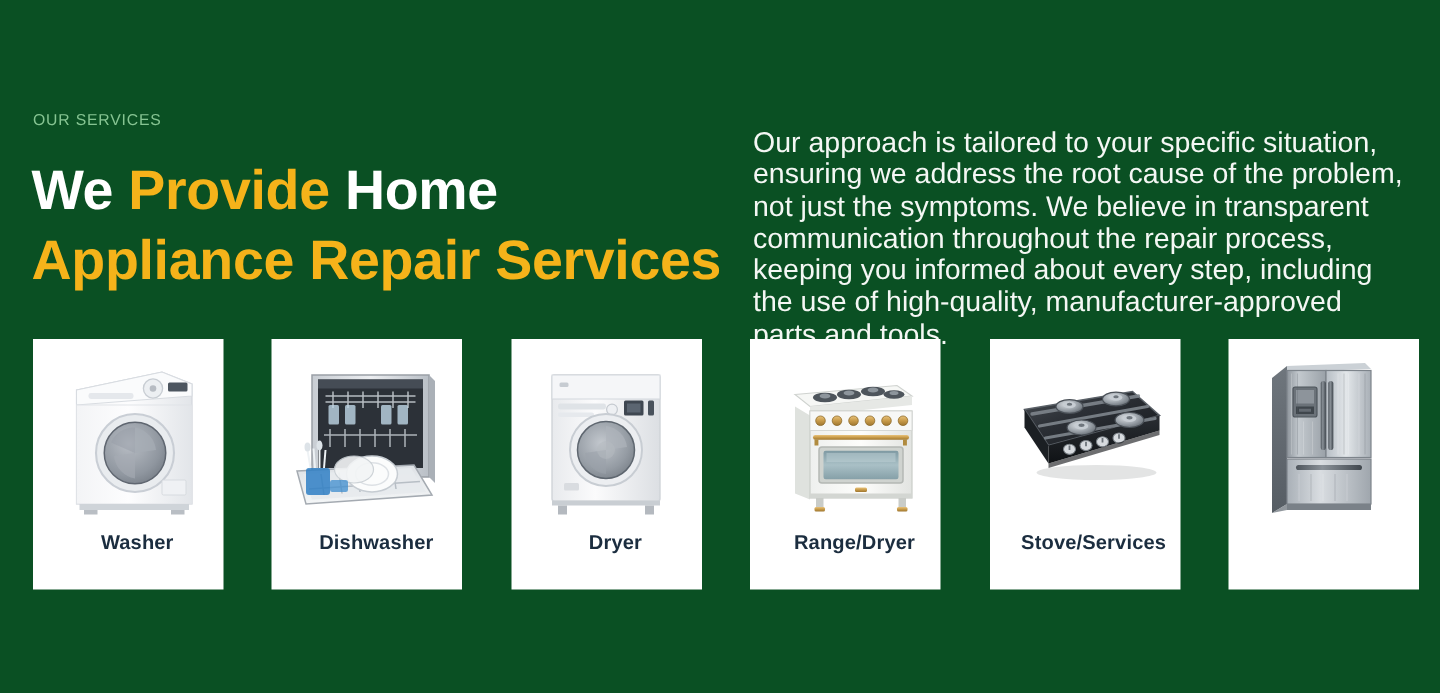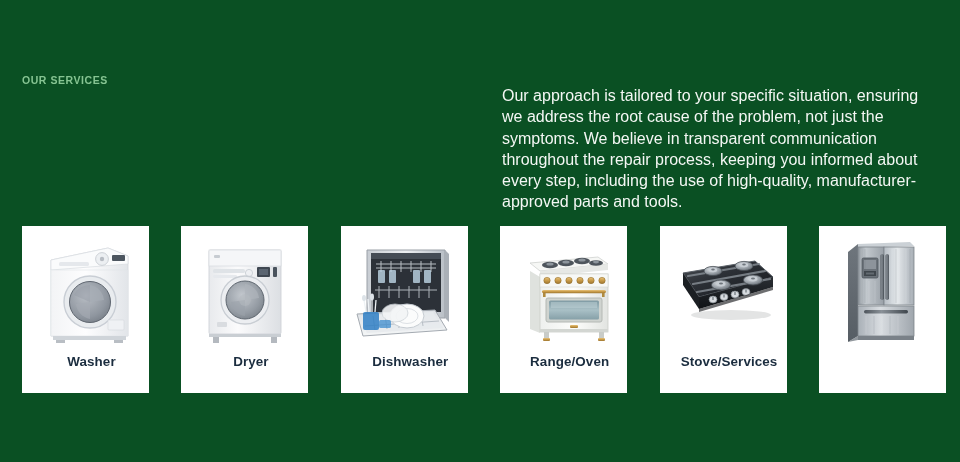--- a/index.html
+++ b/index.html
@@ -15,41 +15,41 @@
 
   
   .hero {
     position: absolute;
     left: 0; top: 0; width: 960px; height: 212px;
   }
   .eyebrow {
     position: absolute;
     left: 22px; top: 74px;
     font-size: 10.5px;
-    font-weight: 700;
+    font-weight: 400;
     letter-spacing: 0.55px;
     color: #86c492;
   }
   .headline {
     position: absolute;
     left: 21px; top: 103px;
     width: 470px;
     font-size: 37px;
     line-height: 47px;
     font-weight: 700;
     letter-spacing: -0.2px;
     color: #ffffff;
   }
   .headline .accent { color: #f5b31a; }
 
   .intro {
     position: absolute;
     left: 502px; top: 85px;
     width: 438px;
-    font-size: 16px;
+    font-size: 19px;
     line-height: 21.3px;
     color: #f4f7f4;
   }
 
   
   .cards {
     position: absolute;
     left: 22px; top: 226px;
     width: 916px; height: 167px;
     display: flex;
@@ -83,20 +83,24 @@
     letter-spacing: 0.1px;
   }
 </style>
 </head>
 <body>
 
 <div class="hero">
 
   <div class="eyebrow">OUR SERVICES</div>
 
+  <h1 class="headline">
+    <span>We </span><span class="accent">Provide</span><span> Home</span><br>
+    <span class="accent">Appliance Repair Services</span>
+  </h1>
 
   <p class="intro">Our approach is tailored to your specific situation, ensuring we address the root cause of the problem, not just the symptoms. We believe in transparent communication throughout the repair process, keeping you informed about every step, including the use of high-quality, manufacturer-approved parts and tools.</p>
 </div>
 
 <div class="cards">
 
   <div class="card">
     <div class="card-art">
       <svg width="92" height="104" viewBox="0 0 92 104">
         <defs>
@@ -124,20 +128,101 @@
         <path d="M50 45 A17 17 0 0 1 64 60 L50 62 Z" fill="#a6acb4" opacity=".75"></path>
         <path d="M50 79 A17 17 0 0 1 36 64 L50 62 Z" fill="#a6acb4" opacity=".6"></path>
         <path d="M34 55 A17 17 0 0 1 50 45 L50 62 Z" fill="#979ea7" opacity=".5"></path>
         <rect x="68" y="80" width="16" height="10" rx="1" fill="#eff1f4" stroke="#d5d9de" stroke-width=".6"></rect>
         <rect x="13" y="96" width="73" height="4" fill="#cfd4d9"></rect>
         <rect x="16" y="100" width="9" height="3" fill="#b9bec4"></rect>
         <rect x="74" y="100" width="9" height="3" fill="#b9bec4"></rect>
       </svg>
     </div>
     <div class="card-label">Washer</div>
+  </div>
+
+  <div class="card">
+    <div class="card-art">
+      <svg width="110" height="100" viewBox="0 0 110 100">
+        <defs>
+          <linearGradient id="dwCab" x1="0" y1="0" x2="1" y2="0">
+            <stop offset="0" stop-color="#c8cdd3"></stop>
+              <stop offset=".5" stop-color="#eceef1"></stop>
+            <stop offset="1" stop-color="#b9bfc6"></stop>
+          </linearGradient>
+          <linearGradient id="dwDoor" x1="0" y1="0" x2="0" y2="1">
+            <stop offset="0" stop-color="#dde1e5"></stop>
+              <stop offset="1" stop-color="#f4f6f7"></stop>
+          </linearGradient>
+        </defs>
+
+        <path d="M18 8 L96 8 L96 76 L18 76 Z" fill="url(#dwCab)" stroke="#9aa0a7" stroke-width="1"></path>
+        <path d="M22 11 L92 11 L92 70 L22 70 Z" fill="#2c3138"></path>
+        <path d="M22 11 L92 11 L92 17 L22 17 Z" fill="#454c55"></path>
+
+        <g stroke="#cfd5da" stroke-width="1" fill="none" opacity=".85">
+          <line x1="27" y1="22" x2="87" y2="22"></line>
+            <line x1="27" y1="26" x2="87" y2="26"></line>
+          <line x1="32" y1="19" x2="32" y2="30"></line>
+            <line x1="42" y1="19" x2="42" y2="30"></line>
+          <line x1="52" y1="19" x2="52" y2="30"></line>
+            <line x1="62" y1="19" x2="62" y2="30"></line>
+          <line x1="72" y1="19" x2="72" y2="30"></line>
+            <line x1="82" y1="19" x2="82" y2="30"></line>
+        </g>
+
+        <g fill="#bfd6e6" opacity=".8">
+          <rect x="29" y="28" width="7" height="13" rx="1"></rect>
+          <rect x="40" y="28" width="7" height="13" rx="1"></rect>
+          <rect x="64" y="28" width="7" height="13" rx="1"></rect>
+          <rect x="75" y="28" width="7" height="13" rx="1"></rect>
+        </g>
+
+        <g stroke="#cdd3d8" stroke-width="1" fill="none" opacity=".8">
+          <line x1="26" y1="48" x2="88" y2="48"></line>
+          <line x1="30" y1="44" x2="30" y2="56"></line>
+            <line x1="40" y1="44" x2="40" y2="56"></line>
+          <line x1="50" y1="44" x2="50" y2="56"></line>
+            <line x1="60" y1="44" x2="60" y2="56"></line>
+          <line x1="70" y1="44" x2="70" y2="56"></line>
+            <line x1="80" y1="44" x2="80" y2="56"></line>
+        </g>
+
+        <path d="M8 72 L86 68 L98 88 L14 94 Z" fill="url(#dwDoor)" stroke="#a4aab1" stroke-width="1"></path>
+        <path d="M12 74 L84 70 L94 86 L18 91 Z" fill="#e7eaed" opacity=".9"></path>
+
+        <g stroke="#b7bec5" stroke-width="1" fill="none">
+          <line x1="16" y1="84" x2="90" y2="79"></line>
+          <line x1="24" y1="74" x2="26" y2="88"></line>
+            <line x1="36" y1="73" x2="38" y2="87"></line>
+          <line x1="48" y1="72" x2="50" y2="86"></line>
+            <line x1="60" y1="71" x2="62" y2="85"></line>
+          <line x1="72" y1="70" x2="74" y2="84"></line>
+        </g>
+
+        <ellipse cx="58" cy="74" rx="17" ry="12" fill="#fbfcfc" stroke="#c6ccd2" stroke-width="1"></ellipse>
+        <ellipse cx="58" cy="74" rx="11" ry="7.5" fill="none" stroke="#dde1e5" stroke-width="1"></ellipse>
+        <ellipse cx="46" cy="71" rx="13" ry="9" fill="#f3f5f6" stroke="#c9cfd4" stroke-width=".8" opacity=".9"></ellipse>
+
+        <rect x="14" y="70" width="16" height="18" rx="2" fill="#2f7fc4" opacity=".85"></rect>
+        <g stroke="#eef2f5" stroke-width="1.3">
+          <line x1="17" y1="70" x2="15" y2="58"></line>
+            <line x1="20" y1="70" x2="19" y2="57"></line>
+          <line x1="23" y1="70" x2="23" y2="56"></line>
+            <line x1="26" y1="70" x2="27" y2="58"></line>
+        </g>
+        <ellipse cx="15" cy="56" rx="2" ry="3" fill="#dde3e8"></ellipse>
+        <ellipse cx="23" cy="55" rx="2" ry="3.4" fill="#dde3e8"></ellipse>
+
+        <rect x="30" y="78" width="12" height="8" rx="1.5" fill="#3d8ccd" opacity=".75"></rect>
+
+        <path d="M96 8 L100 12 L100 80 L96 76 Z" fill="#aab0b7"></path>
+      </svg>
+    </div>
+    <div class="card-label">Dishwasher</div>
   </div>
 
   <div class="card">
     <div class="card-art">
       <svg width="84" height="104" viewBox="0 0 84 104">
         <defs>
           <linearGradient id="dBody" x1="0" y1="0" x2="1" y2="0">
             <stop offset="0" stop-color="#e8eaed"></stop>
               <stop offset=".4" stop-color="#fbfbfc"></stop>
             <stop offset="1" stop-color="#dcdfe3"></stop>
@@ -167,101 +252,20 @@
         <rect x="6" y="94" width="72" height="3" fill="#c9ced3"></rect>
         <rect x="10" y="97" width="6" height="6" fill="#b4b9bf"></rect>
         <rect x="68" y="97" width="6" height="6" fill="#b4b9bf"></rect>
       </svg>
     </div>
     <div class="card-label">Dryer</div>
   </div>
 
   <div class="card">
     <div class="card-art">
-      <svg width="110" height="100" viewBox="0 0 110 100">
-        <defs>
-          <linearGradient id="dwCab" x1="0" y1="0" x2="1" y2="0">
-            <stop offset="0" stop-color="#c8cdd3"></stop>
-              <stop offset=".5" stop-color="#eceef1"></stop>
-            <stop offset="1" stop-color="#b9bfc6"></stop>
-          </linearGradient>
-          <linearGradient id="dwDoor" x1="0" y1="0" x2="0" y2="1">
-            <stop offset="0" stop-color="#dde1e5"></stop>
-              <stop offset="1" stop-color="#f4f6f7"></stop>
-          </linearGradient>
-        </defs>
-
-        <path d="M18 8 L96 8 L96 76 L18 76 Z" fill="url(#dwCab)" stroke="#9aa0a7" stroke-width="1"></path>
-        <path d="M22 11 L92 11 L92 70 L22 70 Z" fill="#2c3138"></path>
-        <path d="M22 11 L92 11 L92 17 L22 17 Z" fill="#454c55"></path>
-
-        <g stroke="#cfd5da" stroke-width="1" fill="none" opacity=".85">
-          <line x1="27" y1="22" x2="87" y2="22"></line>
-            <line x1="27" y1="26" x2="87" y2="26"></line>
-          <line x1="32" y1="19" x2="32" y2="30"></line>
-            <line x1="42" y1="19" x2="42" y2="30"></line>
-          <line x1="52" y1="19" x2="52" y2="30"></line>
-            <line x1="62" y1="19" x2="62" y2="30"></line>
-          <line x1="72" y1="19" x2="72" y2="30"></line>
-            <line x1="82" y1="19" x2="82" y2="30"></line>
-        </g>
-
-        <g fill="#bfd6e6" opacity=".8">
-          <rect x="29" y="28" width="7" height="13" rx="1"></rect>
-          <rect x="40" y="28" width="7" height="13" rx="1"></rect>
-          <rect x="64" y="28" width="7" height="13" rx="1"></rect>
-          <rect x="75" y="28" width="7" height="13" rx="1"></rect>
-        </g>
-
-        <g stroke="#cdd3d8" stroke-width="1" fill="none" opacity=".8">
-          <line x1="26" y1="48" x2="88" y2="48"></line>
-          <line x1="30" y1="44" x2="30" y2="56"></line>
-            <line x1="40" y1="44" x2="40" y2="56"></line>
-          <line x1="50" y1="44" x2="50" y2="56"></line>
-            <line x1="60" y1="44" x2="60" y2="56"></line>
-          <line x1="70" y1="44" x2="70" y2="56"></line>
-            <line x1="80" y1="44" x2="80" y2="56"></line>
-        </g>
-
-        <path d="M8 72 L86 68 L98 88 L14 94 Z" fill="url(#dwDoor)" stroke="#a4aab1" stroke-width="1"></path>
-        <path d="M12 74 L84 70 L94 86 L18 91 Z" fill="#e7eaed" opacity=".9"></path>
-
-        <g stroke="#b7bec5" stroke-width="1" fill="none">
-          <line x1="16" y1="84" x2="90" y2="79"></line>
-          <line x1="24" y1="74" x2="26" y2="88"></line>
-            <line x1="36" y1="73" x2="38" y2="87"></line>
-          <line x1="48" y1="72" x2="50" y2="86"></line>
-            <line x1="60" y1="71" x2="62" y2="85"></line>
-          <line x1="72" y1="70" x2="74" y2="84"></line>
-        </g>
-
-        <ellipse cx="58" cy="74" rx="17" ry="12" fill="#fbfcfc" stroke="#c6ccd2" stroke-width="1"></ellipse>
-        <ellipse cx="58" cy="74" rx="11" ry="7.5" fill="none" stroke="#dde1e5" stroke-width="1"></ellipse>
-        <ellipse cx="46" cy="71" rx="13" ry="9" fill="#f3f5f6" stroke="#c9cfd4" stroke-width=".8" opacity=".9"></ellipse>
-
-        <rect x="14" y="70" width="16" height="18" rx="2" fill="#2f7fc4" opacity=".85"></rect>
-        <g stroke="#eef2f5" stroke-width="1.3">
-          <line x1="17" y1="70" x2="15" y2="58"></line>
-            <line x1="20" y1="70" x2="19" y2="57"></line>
-          <line x1="23" y1="70" x2="23" y2="56"></line>
-            <line x1="26" y1="70" x2="27" y2="58"></line>
-        </g>
-        <ellipse cx="15" cy="56" rx="2" ry="3" fill="#dde3e8"></ellipse>
-        <ellipse cx="23" cy="55" rx="2" ry="3.4" fill="#dde3e8"></ellipse>
-
-        <rect x="30" y="78" width="12" height="8" rx="1.5" fill="#3d8ccd" opacity=".75"></rect>
-
-        <path d="M96 8 L100 12 L100 80 L96 76 Z" fill="#aab0b7"></path>
-      </svg>
-    </div>
-    <div class="card-label">Dishwasher</div>
-  </div>
-
-  <div class="card">
-    <div class="card-art">
       <svg width="100" height="102" viewBox="0 0 100 102">
         <defs>
           <linearGradient id="roBody" x1="0" y1="0" x2="1" y2="0">
             <stop offset="0" stop-color="#eef0ee"></stop>
               <stop offset=".5" stop-color="#fdfdfb"></stop>
             <stop offset="1" stop-color="#e2e4e1"></stop>
           </linearGradient>
           <linearGradient id="roWin" x1="0" y1="0" x2="0" y2="1">
             <stop offset="0" stop-color="#7f9aa3"></stop>
               <stop offset=".5" stop-color="#a9c0c6"></stop>
@@ -314,21 +318,21 @@
         <rect x="56" y="84" width="8" height="3" rx="1" fill="url(#brass)"></rect>
 
         <rect x="26" y="88" width="68" height="3" fill="#d3d6d2"></rect>
 
         <rect x="30" y="91" width="5" height="7" fill="#c9ccc8"></rect>
         <rect x="85" y="91" width="5" height="7" fill="#c9ccc8"></rect>
         <rect x="29" y="97" width="7" height="3" rx="1" fill="url(#brass)"></rect>
         <rect x="84" y="97" width="7" height="3" rx="1" fill="url(#brass)"></rect>
       </svg>
     </div>
-    <div class="card-label">Range/Oven</div>
+    <div class="card-label">Range/Dryer</div>
   </div>
 
   <div class="card">
     <div class="card-art">
       <svg width="108" height="78" viewBox="0 0 108 78">
         <defs>
           <linearGradient id="ctTop" x1="0" y1="0" x2="1" y2="1">
             <stop offset="0" stop-color="#4a4f55"></stop>
               <stop offset=".4" stop-color="#2c3036"></stop>
             <stop offset="1" stop-color="#15181c"></stop>

